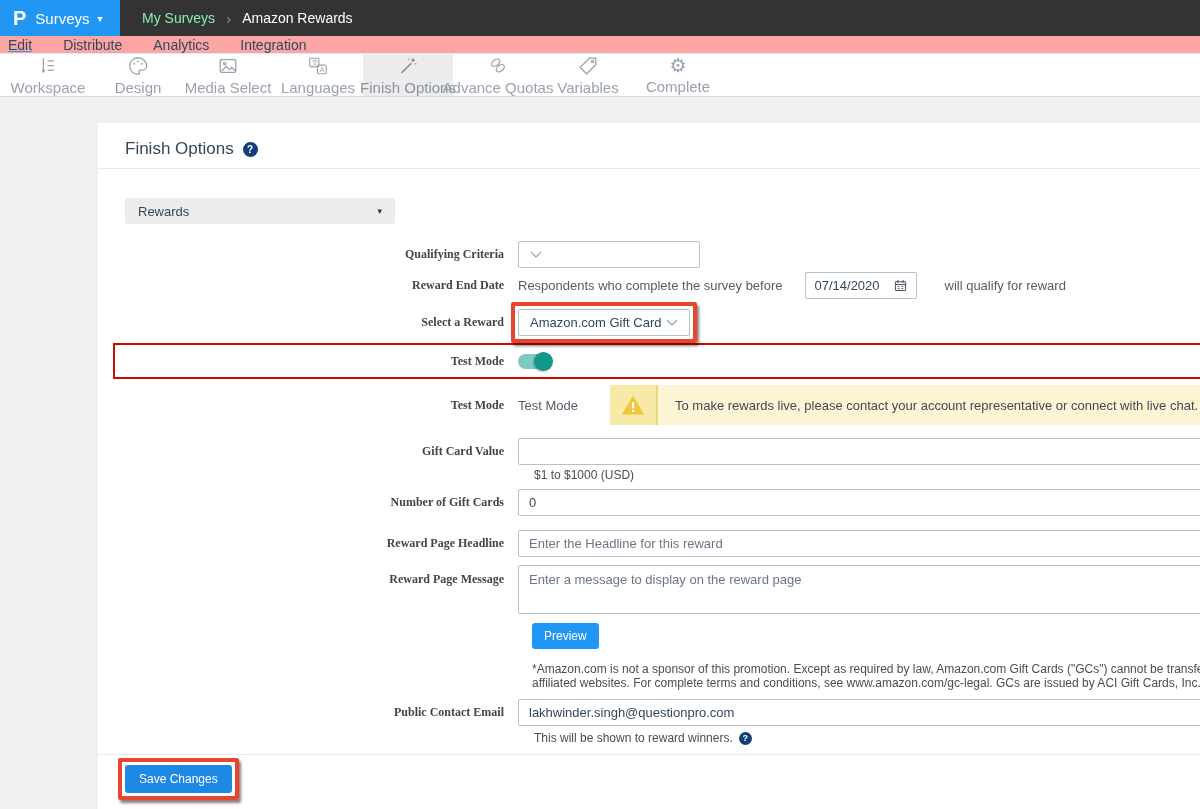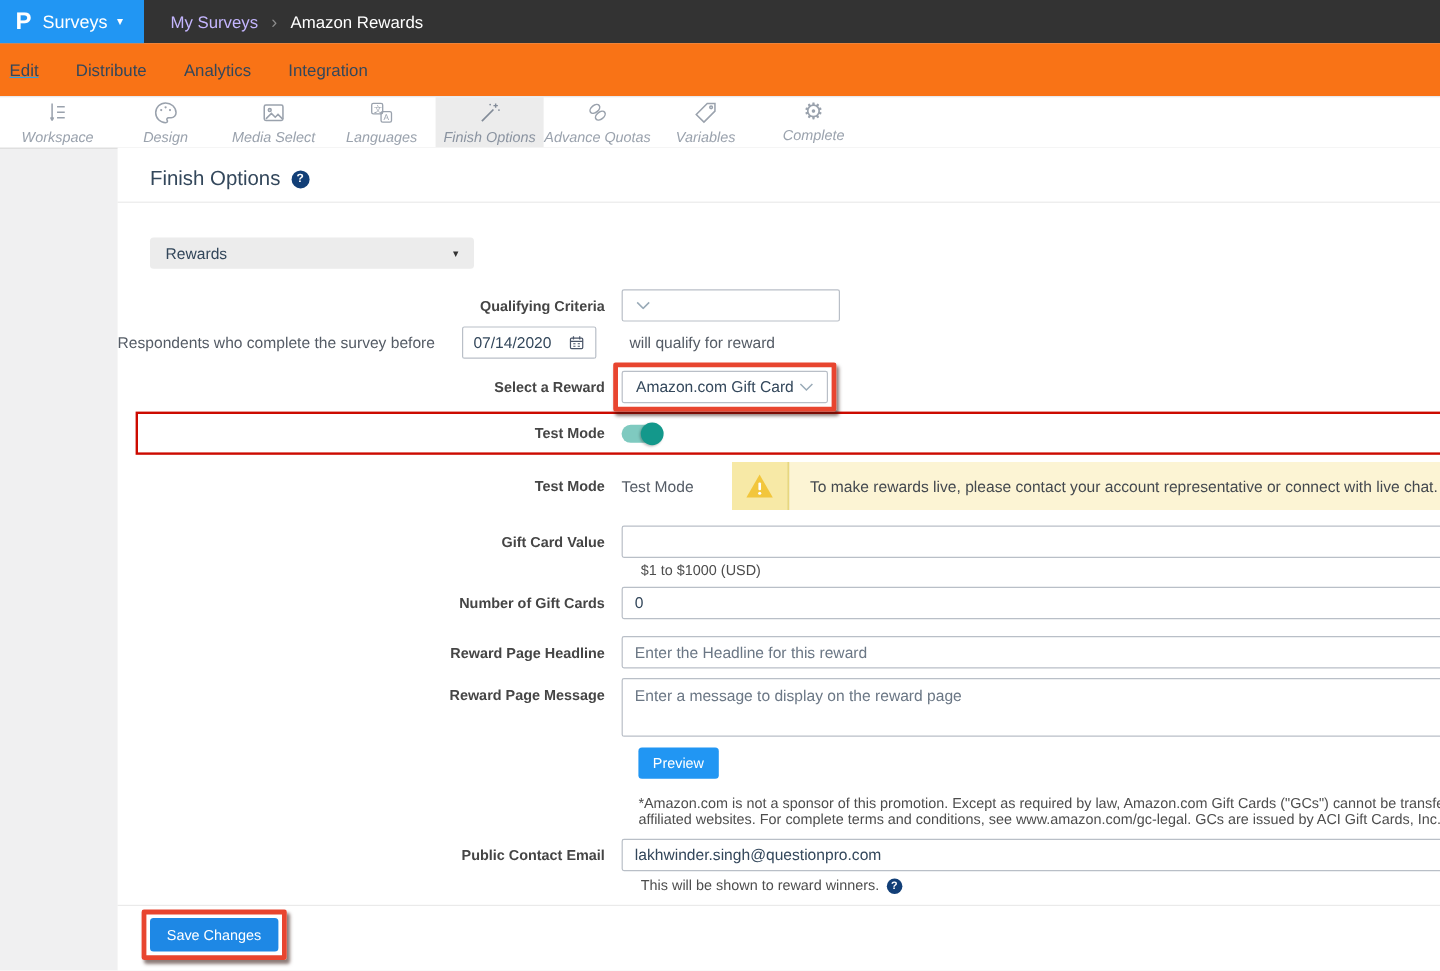--- a/index.html
+++ b/index.html
@@ -6,53 +6,53 @@
   body { font-family:"Liberation Sans", sans-serif; }
   .page { position:relative; width:1200px; height:809px; background:#f0f0f1; overflow:hidden; }
 
   
   .topbar { height:36px; display:flex; background:#333333; }
   .logo-area { width:120px; background:#2196f3; color:#fff; display:flex; align-items:center; padding-left:13px; cursor:pointer; }
   .logo-glyph { font-size:20px; font-weight:bold; margin-right:9px; }
   .product-name { font-size:15px; }
   .logo-caret { font-size:10px; margin-left:8px; }
   .breadcrumb { display:flex; align-items:center; padding-left:22px; font-size:14px; }
-  .crumb-parent { color:#c4b5fd; cursor:pointer; }
+  .crumb-parent { color:#86efac; cursor:pointer; }
   .crumb-sep { color:#8d8d8d; margin:0 11px; font-size:15px; }
   .crumb-current { color:#ffffff; }
 
   
-  .navbar { height:45px; background:#f97316; display:flex; align-items:center; padding-left:8px; border-bottom:1px solid #e7eaee; }
+  .navbar { height:18px; background:#fca5a5; display:flex; align-items:center; padding-left:8px; border-bottom:1px solid #e7eaee; }
   .nav-item { font-size:14px; color:#33475b; margin-right:31px; cursor:pointer; }
   .nav-item.active { text-decoration:underline; text-decoration-color:#2e9fe6; }
 
   
   .toolbar { height:43px; background:#fff; border-bottom:1px solid #d8d8d8; display:flex; padding-left:3px; }
   .tool { width:90px; display:flex; flex-direction:column; align-items:center; justify-content:center; gap:2px; color:#9aa2ad; cursor:pointer; }
   .tool.active { background:#ececec; color:#8a93a0; }
-  .tool .tlbl { font-size:12px; white-space:nowrap;font-style:italic; }
+  .tool .tlbl { font-size:15px; white-space:nowrap; }
   .tool svg { display:block; }
   .gear-glyph { font-size:19px; line-height:20px; height:20px; }
 
   
   .panel { position:absolute; left:98px; top:123px; width:1162px; height:686px; background:#fff; }
   .panel-head { display:flex; align-items:center; gap:9px; padding:16px 0 0 27px; }
   .page-title { font-size:17px; color:#33475b; }
   .help-circle { width:15px; height:15px; border-radius:50%; background:#123f77; color:#fff; font-size:10px; font-weight:bold;
                  display:inline-flex; align-items:center; justify-content:center; cursor:pointer; flex-shrink:0; }
   .head-divider { margin-top:9px; border-bottom:1px solid #eaeaea; }
 
   .rewards-select { margin:29px 0 0 27px; width:270px; height:26px; background:#ececec; border-radius:3px;
                     display:flex; align-items:center; justify-content:space-between; padding:0 13px;
                     font-size:13px; color:#33475b; cursor:pointer; }
   .rewards-caret { font-size:9px; color:#333; }
 
   
   .frow { display:flex; align-items:center; }
-  .flabel { width:420px; text-align:right; padding-right:14px; font-size:12px; font-weight:bold; color:#454545; flex-shrink:0; }
+  .flabel { width:420px; text-align:right; padding-right:14px; font-size:12px; font-weight:bold; color:#454545; flex-shrink:0;font-family:Liberation Serif, serif; }
   .sel { height:27px; border:1px solid #b9bfc7; border-radius:2px; background:#fff; display:flex; align-items:center;
          justify-content:space-between; padding:0 11px; font-size:13px; color:#33475b; cursor:pointer; }
   .ftext { font-size:13px; color:#555c66; }
   .tinput { flex:1; height:27px; border:1px solid #b9bfc7; border-radius:2px; padding:0 10px; font-size:13px; color:#33475b; outline:none; }
   .tinput::placeholder, .tarea::placeholder { color:#6b7785; opacity:1; }
   .tarea { flex:1; height:49px; border:1px solid #b9bfc7; border-radius:2px; padding:6px 10px; font-size:13px; color:#33475b;
            resize:none; outline:none; font-family:"Liberation Sans", sans-serif; }
   .helper { margin-left:436px; margin-top:3px; font-size:12px; color:#4d4d4d; }
 
   .date-box { width:112px; height:27px; border:1px solid #b9bfc7; border-radius:2px; display:flex; align-items:center;
@@ -206,20 +206,21 @@
     <div class="frow mt17">
       <span class="flabel">Qualifying Criteria</span>
       <div class="sel" style="width:182px">
         <svg width="12" height="7" viewBox="0 0 12 7">
             <path d="M1 1 L6 6 L11 1" stroke="#9aabb8" stroke-width="1.3" fill="none"></path>
           </svg>
       </div>
     </div>
 
     <div class="frow mt4">
+      <span class="flabel">Reward End Date</span>
       <span class="ftext">Respondents who complete the survey before</span>
       <div class="date-box">
         <span>07/14/2020</span>
         <svg width="13" height="13" viewBox="0 0 14 14">
           <rect x="1.5" y="3" width="11" height="9.5" rx="1" fill="none" stroke="#4a5568" stroke-width="1.1"></rect>
           <path d="M4.2 1.2 v3 M9.8 1.2 v3 M1.5 6 h11" stroke="#4a5568" stroke-width="1.1" fill="none"></path>
           <path d="M4 8 h2 M8 8 h2 M4 10.3 h2 M8 10.3 h2" stroke="#4a5568" stroke-width="1" fill="none"></path>
         </svg>
       </div>
       <span class="ftext">will qualify for reward</span>

